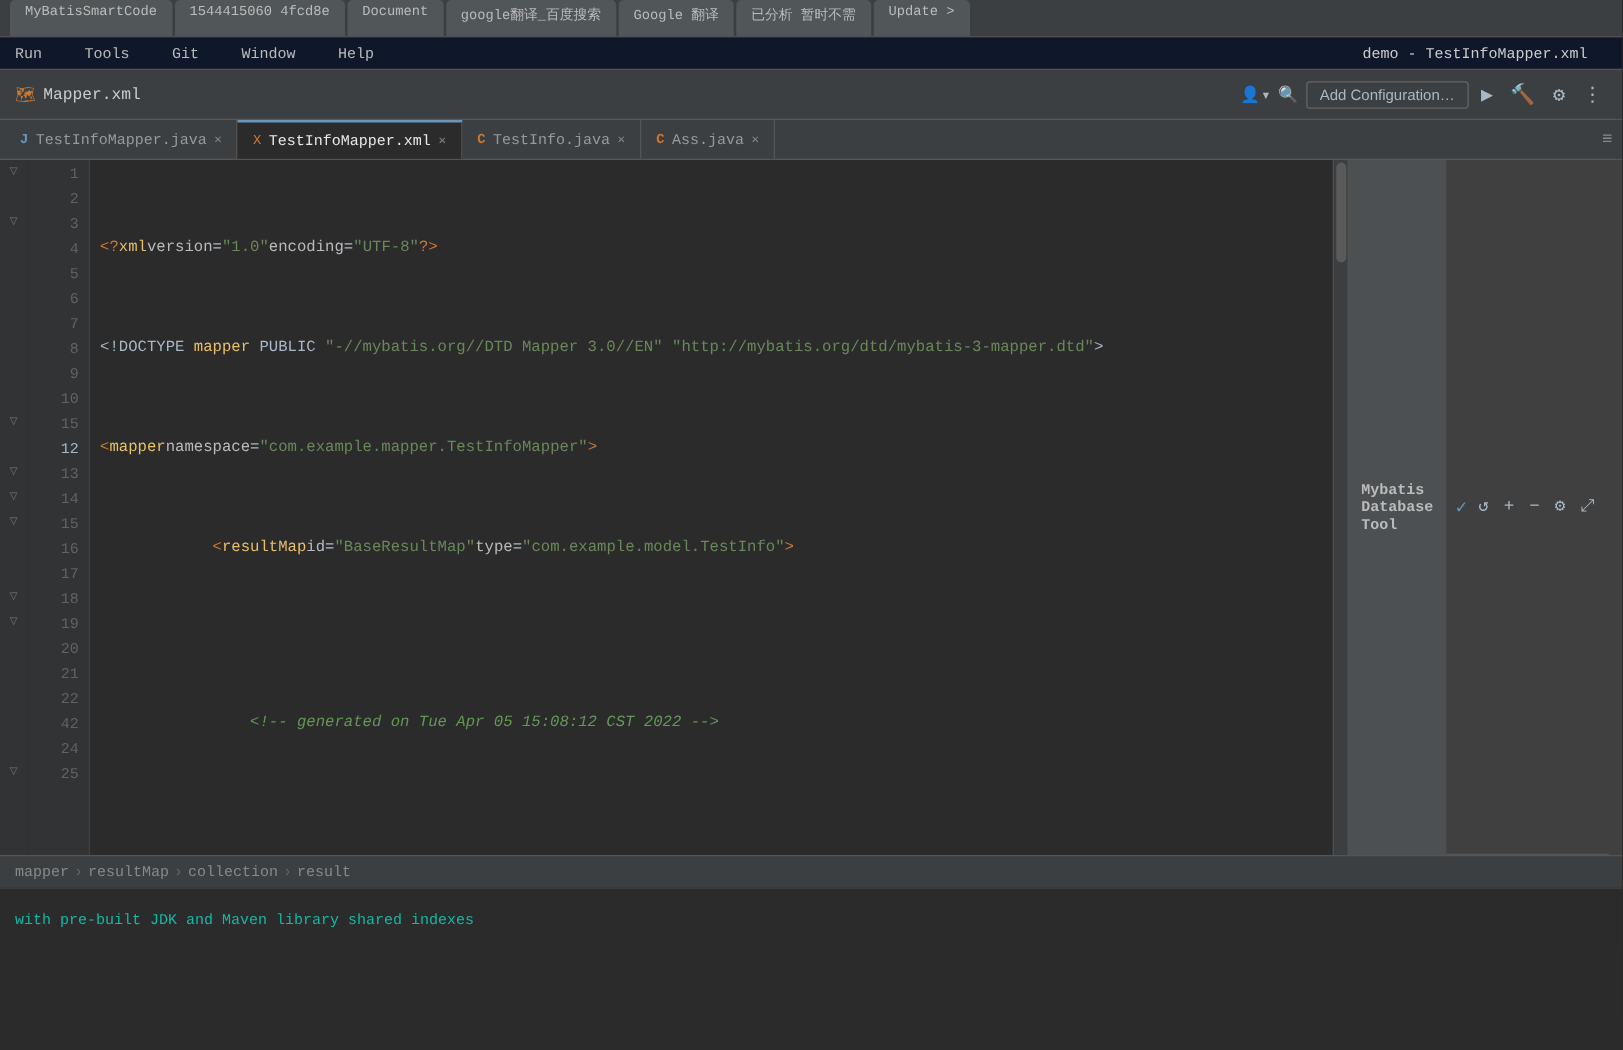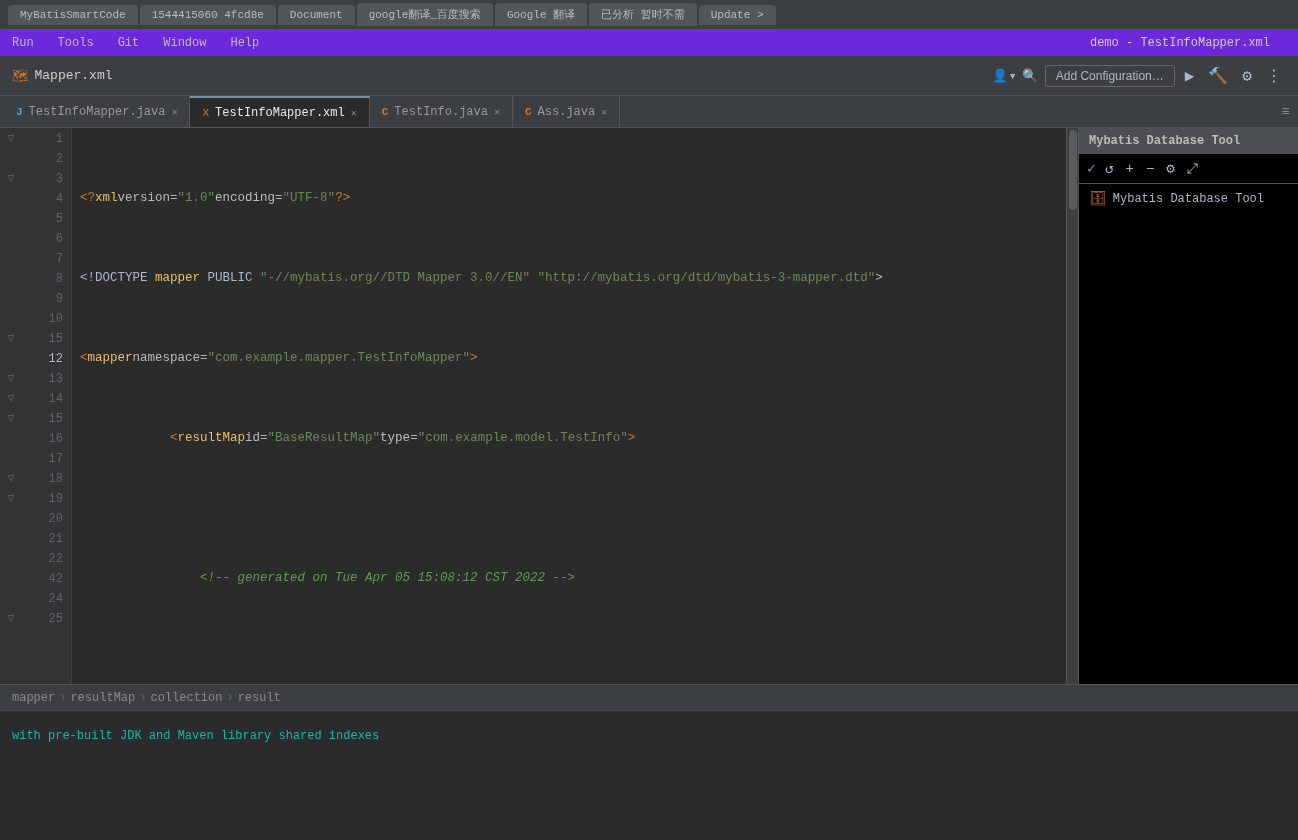--- a/index.html
+++ b/index.html
@@ -11,46 +11,45 @@
       overflow: hidden;
       width: 1298px;
       height: 840px;
     }
 
     
     .browser-tabs {
       background: #3c3f41;
       height: 30px;
       display: flex;
-      align-items: center;
       padding: 0 8px;
       border-bottom: 1px solid #555;
     }
     .browser-tab {
       background: #515658;
       color: #bbb;
       font-size: 11px;
       padding: 4px 12px;
       margin-right: 2px;
       border-radius: 4px 4px 0 0;
       white-space: nowrap;
       cursor: pointer;
     }
 
     
     .menu-bar {
-      background: #6d28d9;
+      background: #0f172a;
       height: 26px;
       display: flex;
       align-items: center;
       padding: 0 8px;
       border-bottom: 1px solid #555;
       font-size: 12px;
       color: #bbb;
-      gap: 16px;
+      gap: 26px;
     }
     .menu-item {
       cursor: pointer;
       padding: 2px 4px;
     }
     .menu-title {
       color: #ccc;
       font-size: 12px;
       margin-left: auto;
       margin-right: 20px;
@@ -177,24 +176,24 @@
     .xml-attr-val { color: #6a8759; }
     .xml-comment { color: #629755; font-style: italic; }
     .xml-bracket { color: #cc7832; }
     .xml-text { color: #a9b7c6; }
     .xml-pi { color: #cc7832; }
 
     
     .right-panel {
       width: 220px;
       min-width: 220px;
-      background: #000000;
+      background: #404040;
       border-left: 1px solid #555;
       display: flex;
-      flex-direction: column;
+      flex-direction: row;
     }
     .panel-header {
       background: #4c5052;
       padding: 6px 10px;
       font-size: 12px;
       color: #bbb;
       font-weight: bold;
       display: flex;
       align-items: center;
       justify-content: space-between;

